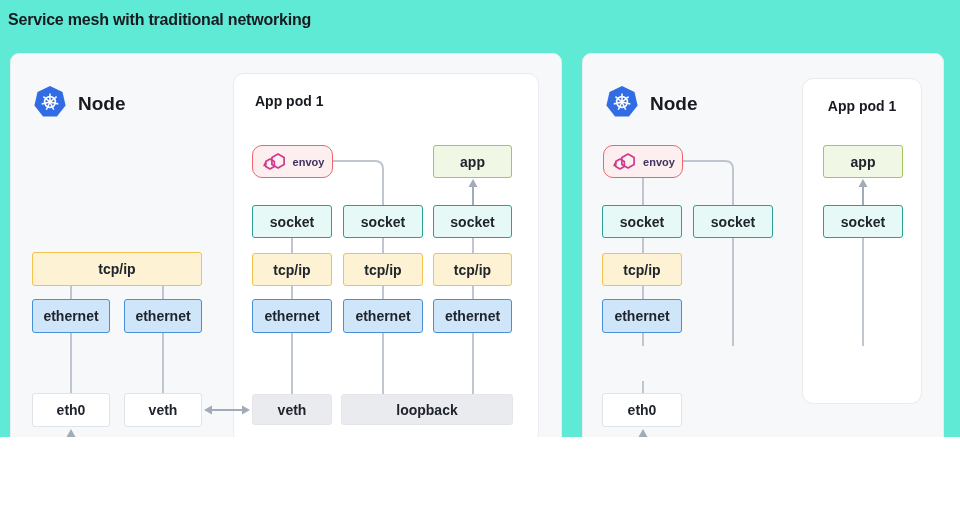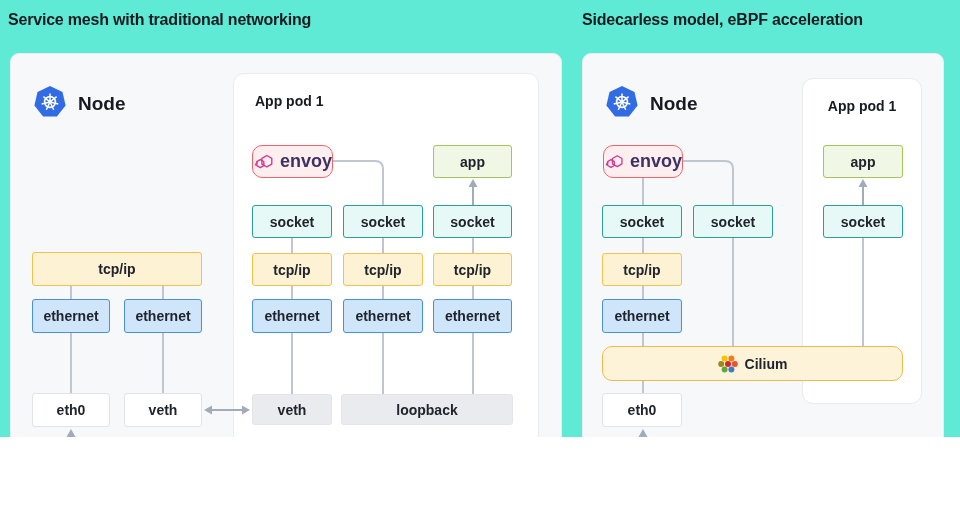--- a/index.html
+++ b/index.html
@@ -17,35 +17,34 @@
     position:absolute; display:flex; align-items:center; justify-content:center;
     font-size:14px; font-weight:700; color:#20242c; border-radius:3px;
     box-sizing:border-box; z-index:4;
   }
   .socket   { background:#e7f9f6; border:1.5px solid #2aa095; }
   .tcpip    { background:#fdf2d3; border:1.5px solid #f2c14e; }
   .ethernet { background:#cfe6fa; border:1.5px solid #4a90d9; }
   .grayblk  { background:#e9ebee; border:1.5px solid #e3e5e9; }
   .whiteblk { background:#ffffff; border:1.5px solid #e0e3e8;text-align:right; }
   .envoybox { background:#fdeff0; border:1.5px solid #f2646c; border-radius:10px; gap:5px; }
-  .envoybox .wordmark { font-size:18px; font-weight:600; color:#3f3160; }
+  .envoybox .wordmark { font-size:11px; font-weight:600; color:#3f3160; }
   .appbox   { background:#f1f7e5; border:1.5px solid #a4c45c; }
   .ciliumbox{ background:#fdf3d8; border:1.5px solid #efba4d; border-radius:10px; gap:7px; }
   #wires { position:absolute; left:0; top:0; z-index:3; pointer-events:none; }
   .wire  { stroke:#bfc6d0; stroke-width:2; fill:none; }
   .arrowline { stroke:#a2abb8; stroke-width:2; fill:none; }
   .arrowhead { fill:#a2abb8; stroke:none; }
 </style>
 </head>
 <body>
 
 <div id="canvas">
 
   <div class="title" style="left:8px; top:11px;">Service mesh with traditional networking</div>
-  <div class="title" style="left:582px; top:11px;">Sidecarless model, eBPF acceleration</div>
 
   <div class="panel" style="left:10px; top:53px; width:552px; height:415px;"></div>
   <div class="panel" style="left:582px; top:53px; width:362px; height:416px;"></div>
 
   <div class="pod" style="left:233px; top:73px; width:306px; height:372px;"></div>
   <div class="pod" style="left:802px; top:78px; width:120px; height:326px;"></div>
 
   <svg class="icon" style="left:33px; top:85px;" width="34" height="34" viewBox="0 0 34 34">
     <polygon points="17,1 29.5,7 32.6,20.6 23.9,31.4 10.1,31.4 1.4,20.6 4.5,7" fill="#326ce5"></polygon>
     <circle cx="17" cy="17" r="5.4" fill="none" stroke="#ffffff" stroke-width="1.6"></circle>
@@ -172,31 +171,19 @@
         <path d="M5.5 9.5 A4.2 4.2 0 0 0 3 13.2"></path>
       </g>
     </svg>
     <span class="wordmark">envoy</span>
   </div>
   <div class="box socket" style="left:602px; top:205px; width:80px; height:33px;">socket</div>
   <div class="box socket" style="left:693px; top:205px; width:80px; height:33px;">socket</div>
   <div class="box tcpip" style="left:602px; top:253px; width:80px; height:33px;">tcp/ip</div>
   <div class="box ethernet" style="left:602px; top:299px; width:80px; height:34px;">ethernet</div>
 
-  <div class="box ciliumbox" style="left:602px; top:346px; width:301px; height:35px;">
-    <svg width="20" height="20" viewBox="0 0 20 20">
-      <circle cx="6.6" cy="4.6" r="3" fill="#f5c300"></circle>
-      <circle cx="13.4" cy="4.6" r="3" fill="#f07d1a"></circle>
-      <circle cx="3.2" cy="10" r="3" fill="#9c8821"></circle>
-      <circle cx="16.8" cy="10" r="3" fill="#e8542c"></circle>
-      <circle cx="6.6" cy="15.4" r="3" fill="#5fa83f"></circle>
-      <circle cx="13.4" cy="15.4" r="3" fill="#3c7dc4"></circle>
-      <circle cx="10" cy="10" r="3" fill="#d9232e"></circle>
-    </svg>
-    <span>Cilium</span>
-  </div>
 
   <div class="box whiteblk" style="left:602px; top:393px; width:80px; height:34px;">eth0</div>
 
   <div class="box appbox" style="left:823px; top:145px; width:80px; height:33px;">app</div>
   <div class="box socket" style="left:823px; top:205px; width:80px; height:33px;">socket</div>
 
 </div>
 
 </body></html>

